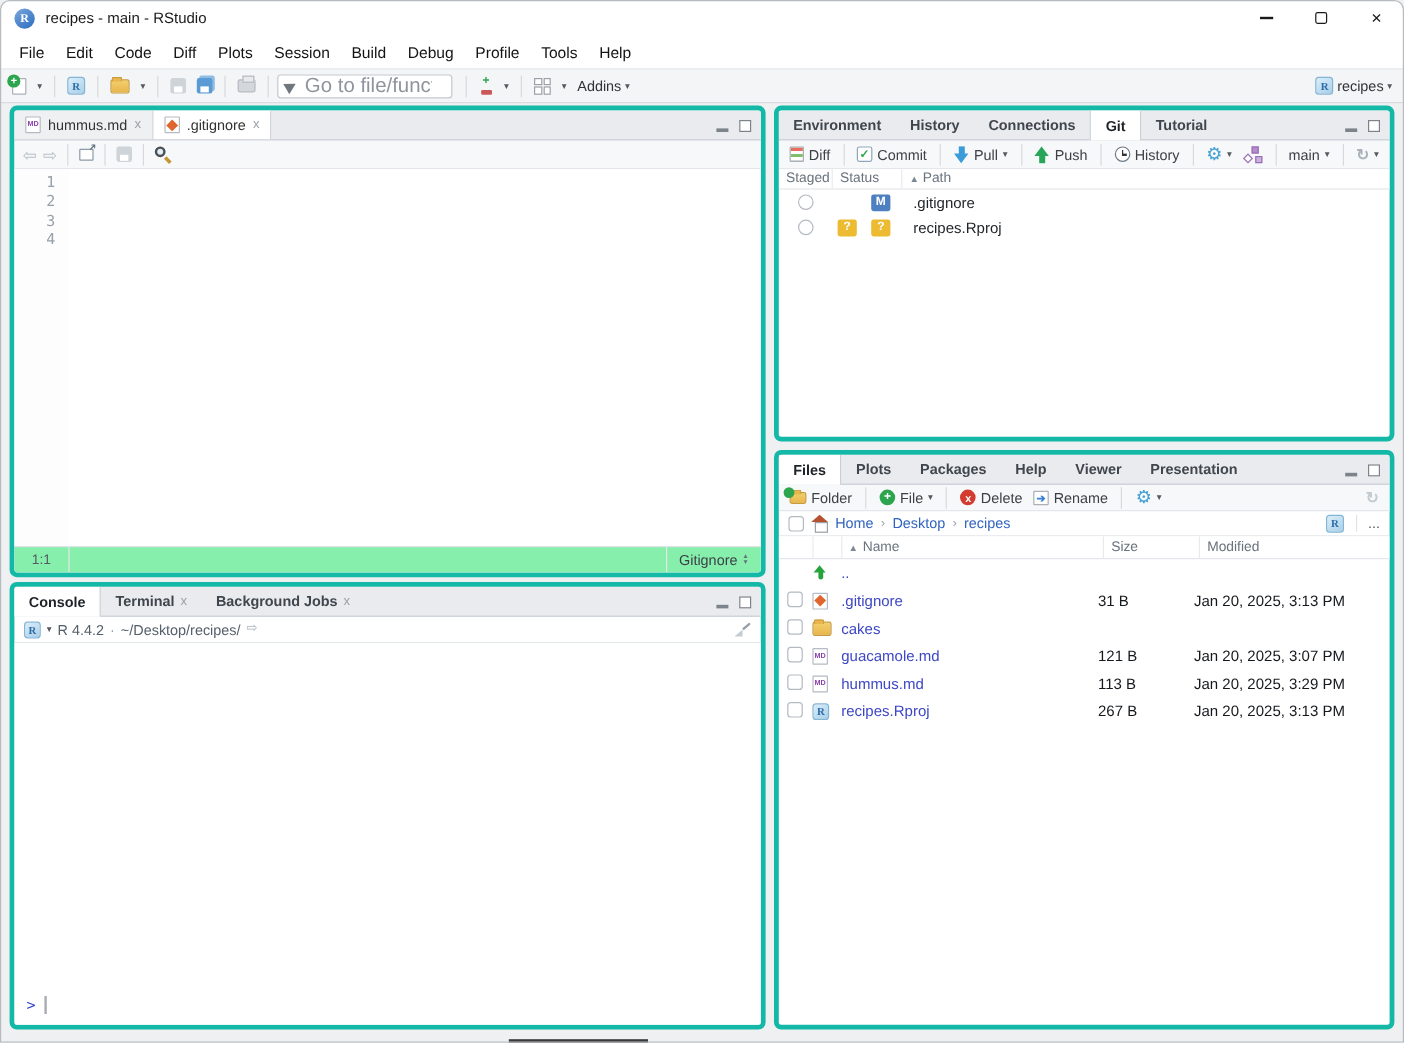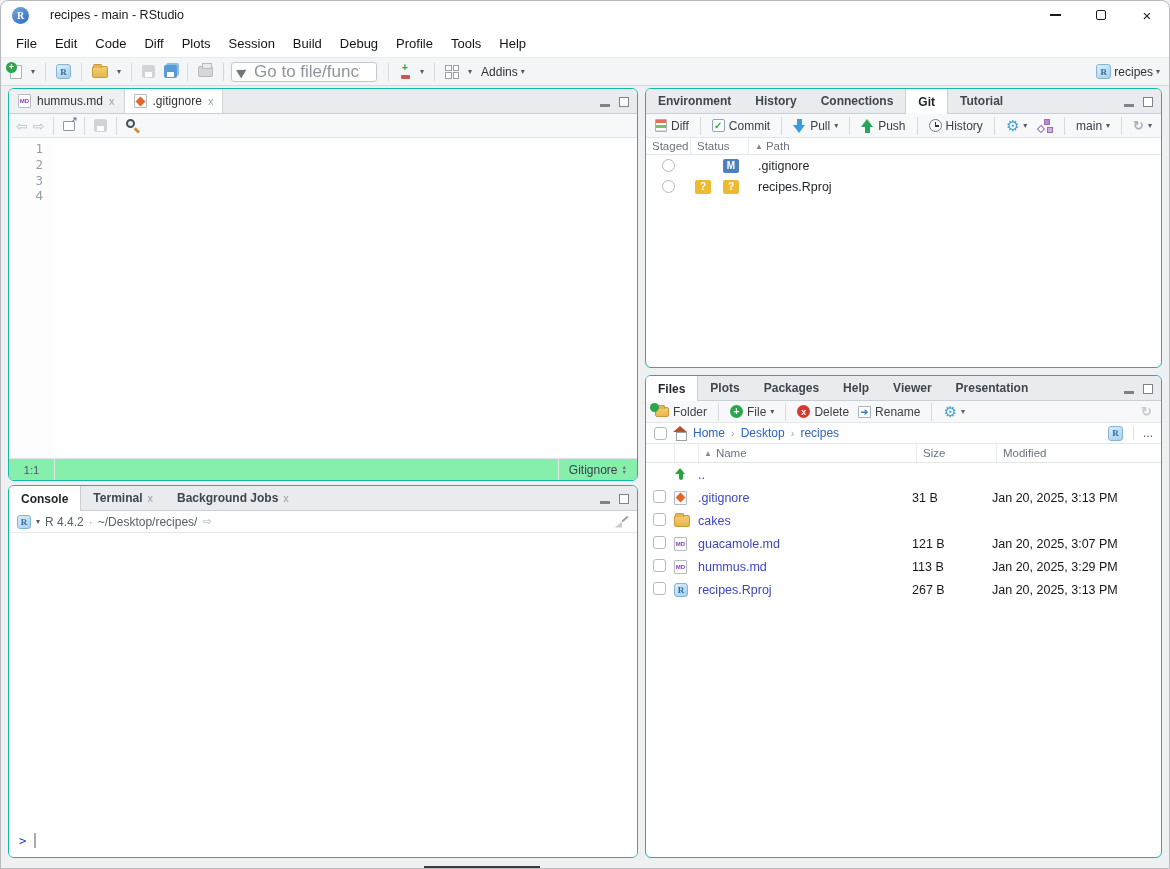--- a/index.html
+++ b/index.html
@@ -10,21 +10,21 @@
     -webkit-font-smoothing:antialiased;
   }
   .win-frame { position:absolute; inset:0; border:1px solid #b7bbc0; border-radius:8px 8px 0 0; pointer-events:none; }
 
   
   .titlebar { position:absolute; left:0; top:0; width:1170px; height:30px; background:#fff;
     display:flex; align-items:center; padding-left:12px; border-radius:8px 8px 0 0; }
   .r-logo-circle { width:17px; height:17px; border-radius:50%;
     background:linear-gradient(145deg,#7aa8dc,#2a6bbf); color:#fff; font-size:10px; font-weight:bold;
     display:flex; align-items:center; justify-content:center; font-family:"Liberation Serif",serif; }
-  .title-text { margin-left:21px; font-size:12.5px; color:#1a1a1a; }
+  .title-text { margin-left:9px; font-size:12.5px; color:#1a1a1a; }
   .win-controls { margin-left:auto; display:flex; height:30px; }
   .win-btn { width:46px; height:30px; display:flex; align-items:center; justify-content:center; color:#1a1a1a; }
   .glyph-min { width:11px; height:1.5px; background:#1a1a1a; display:block; }
   .glyph-max { width:10px; height:10px; border:1.2px solid #1a1a1a; border-radius:2px; display:block; }
   .glyph-close { font-size:15px; line-height:1; }
 
   
   .menubar { position:absolute; left:0; top:30px; width:1170px; height:27px; background:#fff;
     display:flex; align-items:center; padding-left:7px; }
   .menu-item { font-size:13px; color:#141414; padding:4px 9px; }
@@ -59,21 +59,21 @@
     display:flex; align-items:center; padding:0 6px; gap:5px; }
   .goto-box input { border:none; outline:none; width:110px; font-size:17px; color:#333; background:transparent; font-family:"Liberation Sans",sans-serif; }
   .goto-box input::placeholder { color:#8d949c; }
   .grid-ico { width:14px; height:14px; display:grid; grid-template-columns:1fr 1fr; grid-template-rows:1fr 1fr; gap:1px; }
   .grid-ico span { background:#fff; border:1px solid #9aa1a8; }
   .vcs-ico { width:12px; height:15px; display:flex; flex-direction:column; align-items:center; justify-content:space-between; }
   .vcs-ico .p { color:#2da44e; font-weight:bold; font-size:10px; line-height:8px; }
   .vcs-ico .m { width:9px; height:4px; background:#c9585a; border-radius:1px; }
 
   
-  .pane { position:absolute; background:#fff; border:1px solid #14b8a6; border-radius:6px; overflow:hidden; }
+  .pane { position:absolute; background:#fff; border:4px solid #14b8a6; border-radius:6px; overflow:hidden; }
   .tabstrip { height:25px; background:#e9ebee; border-bottom:1px solid #c9cfd6; display:flex; align-items:stretch; position:relative; }
   .ptab { padding:0 12px; font-size:12px; font-weight:bold; color:#40464d; display:flex; align-items:center; gap:5px; }
   .ptab.active { background:#fff; border-left:1px solid #c9cfd6; border-right:1px solid #c9cfd6; margin-bottom:-1px; color:#1f2328; }
   .ptab.first { border-left:none; }
   .tab-close { color:#9aa1a9; font-size:11px; font-weight:normal; }
   .minmax { position:absolute; right:8px; top:0; height:25px; display:flex; align-items:center; gap:9px; }
   .mm-min { width:10px; height:3px; background:#7d838a; margin-top:8px; }
   .mm-max { width:10px; height:10px; border:1.5px solid #7d838a; background:#fff; }
 
   .pane-toolbar { height:24px; background:#f7f8f9; border-bottom:1px solid #e3e6ea; display:flex; align-items:center; padding:0 7px; gap:5px; }

